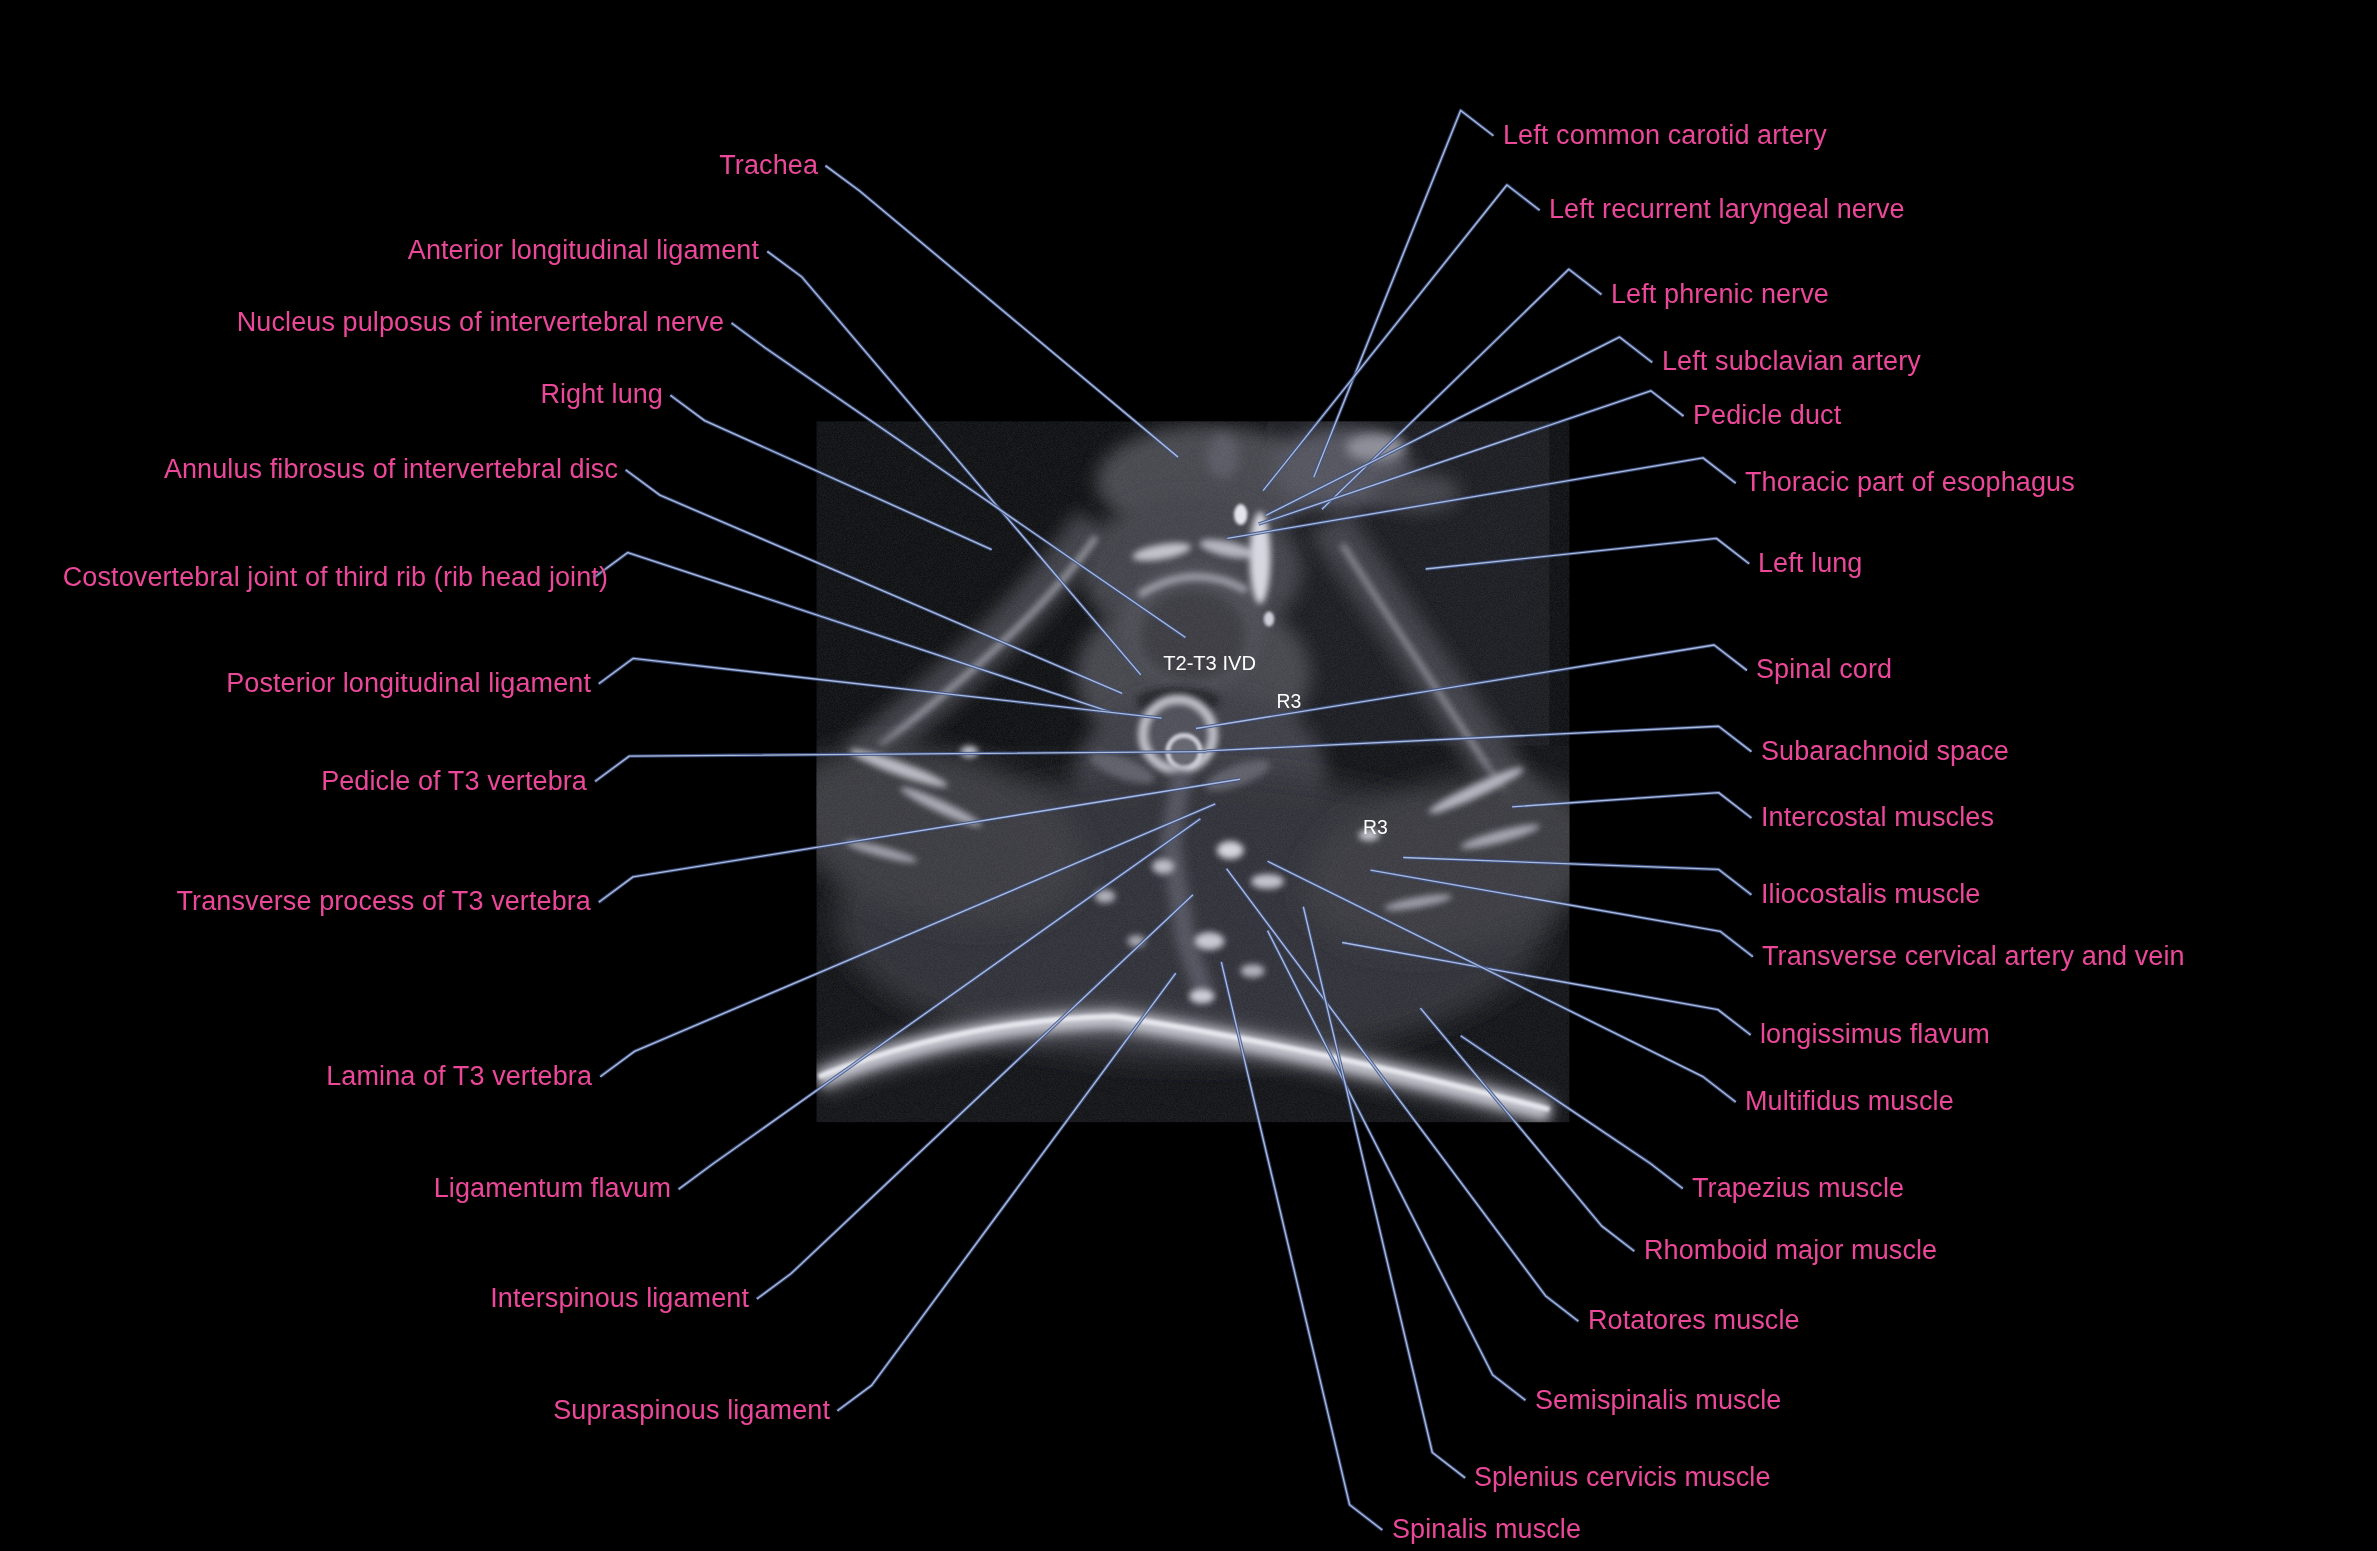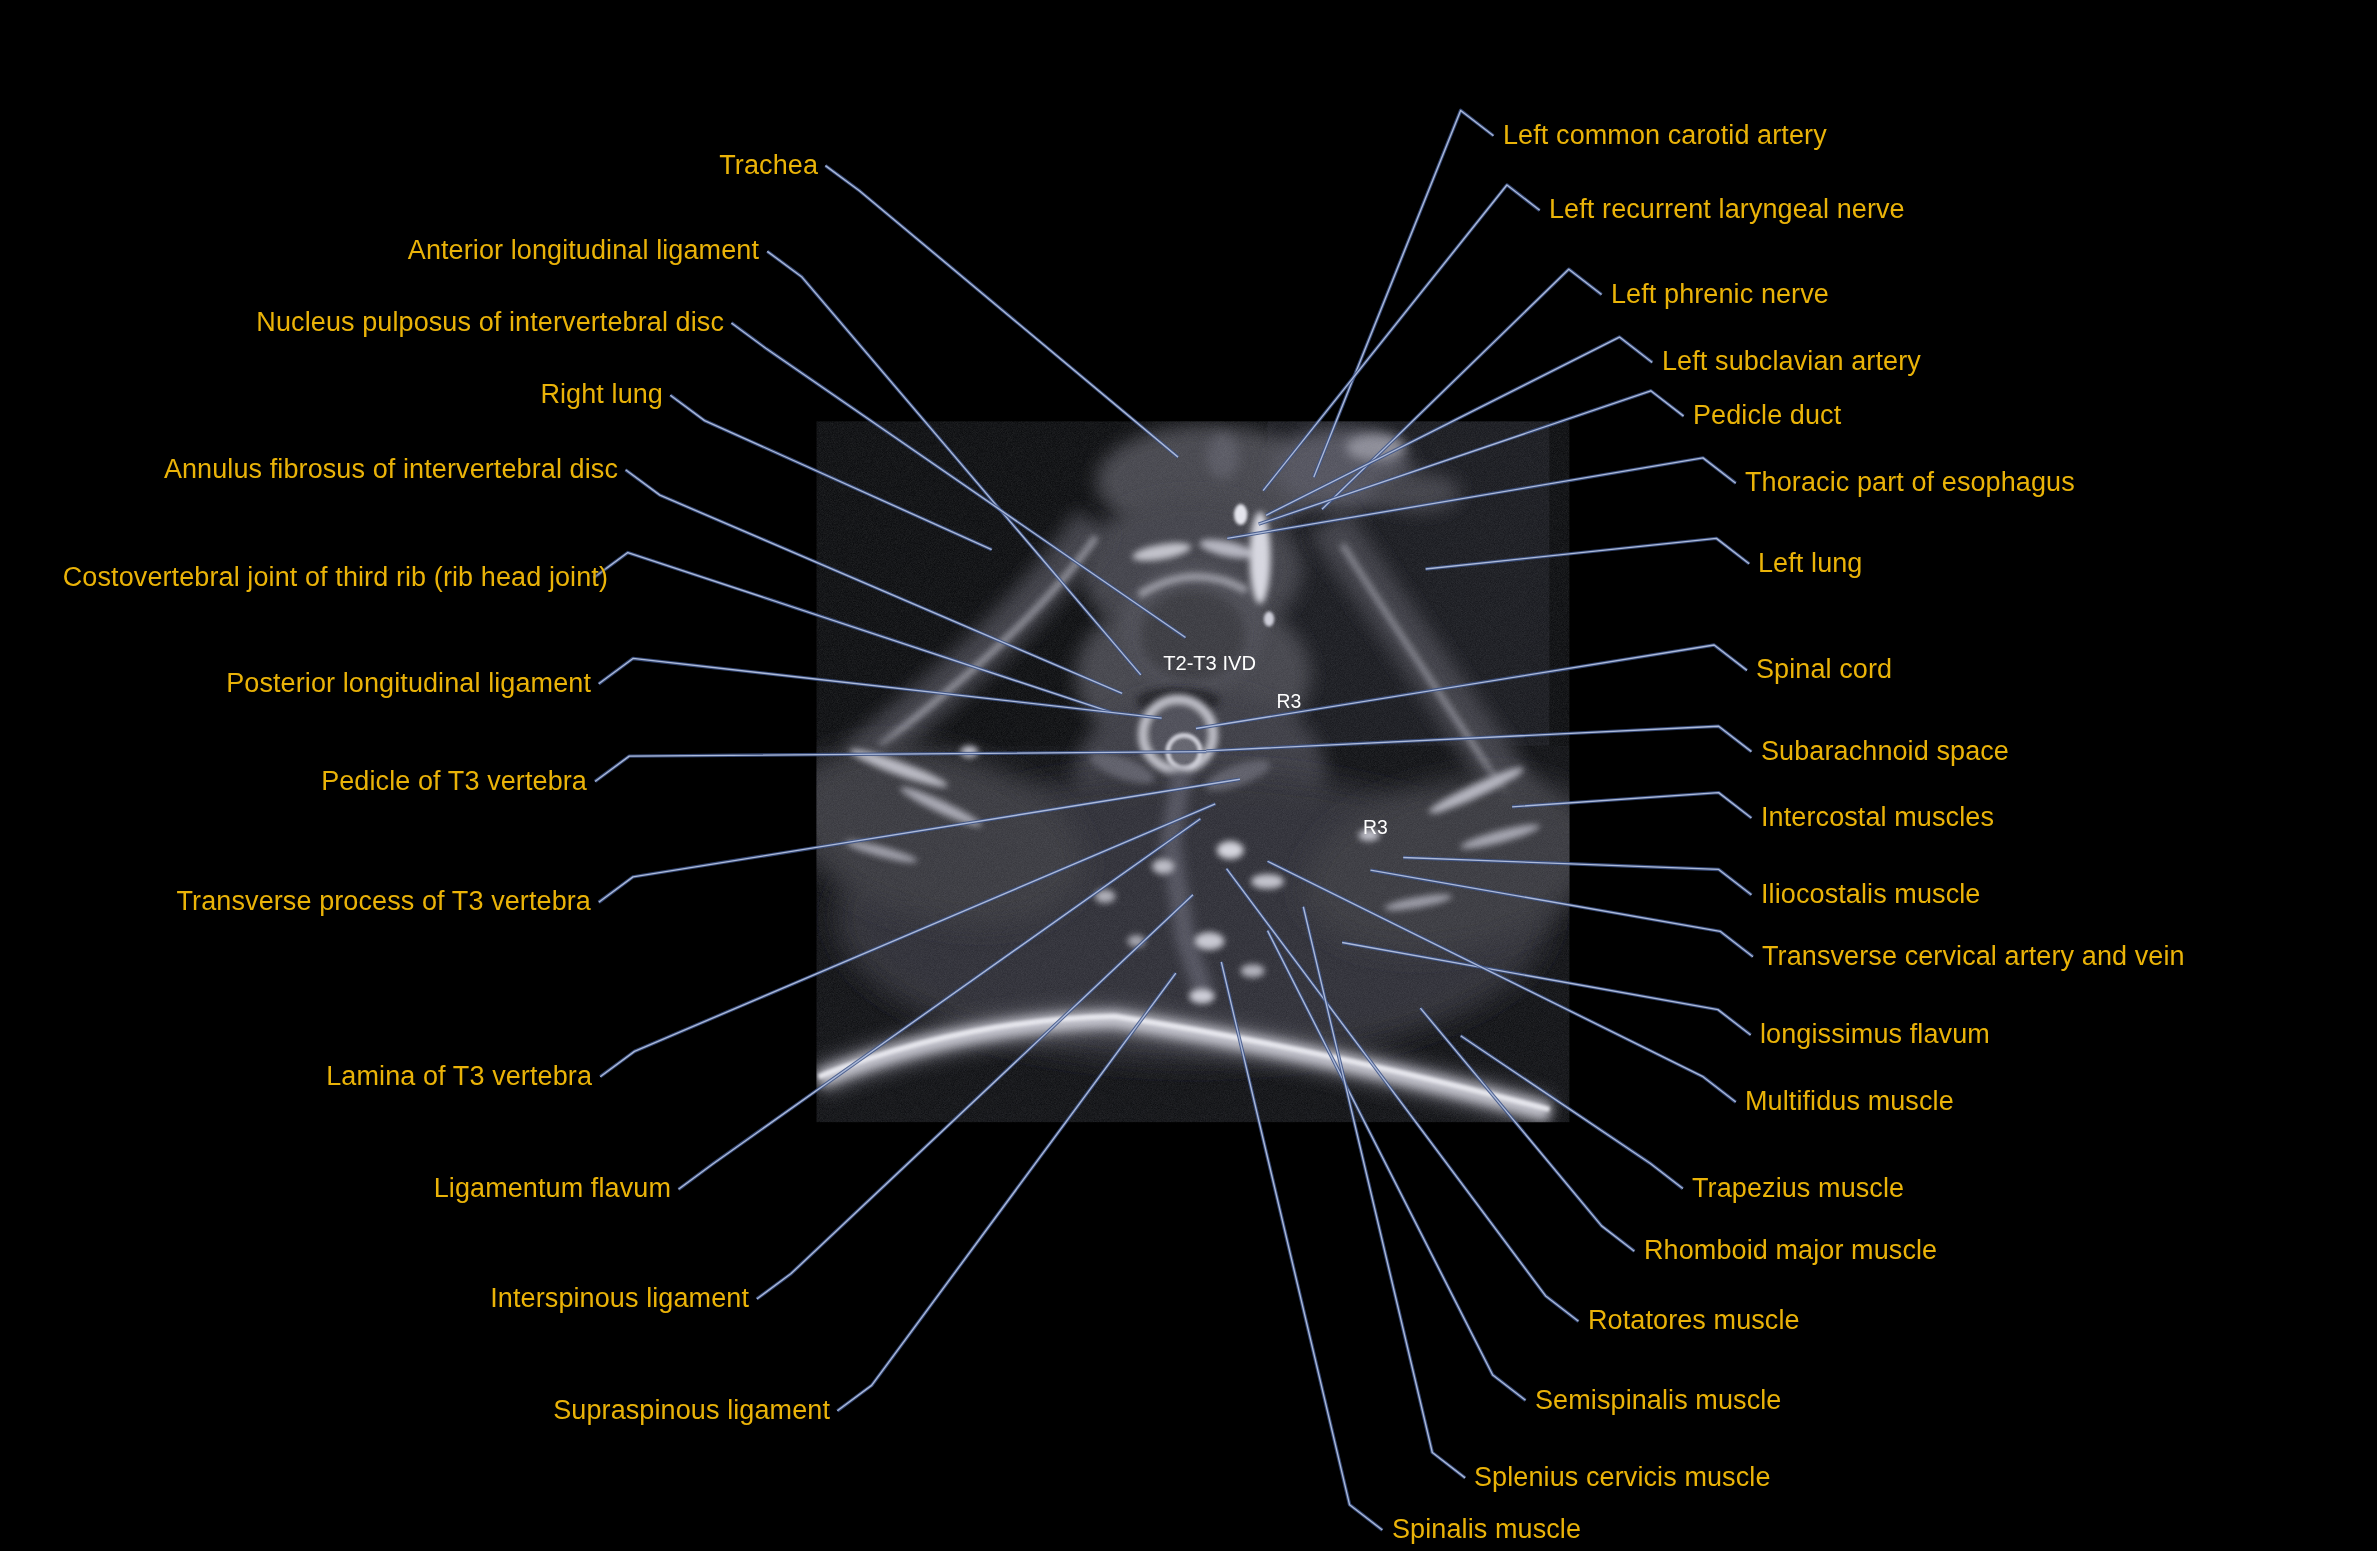--- a/index.html
+++ b/index.html
@@ -4,21 +4,21 @@
 <style>
   html,body{margin:0;padding:0;background:#000;}
   body{width:2377px;height:1551px;overflow:hidden;}
   #stage{position:relative;width:2377px;height:1551px;background:#000;}
   #scene{position:absolute;left:0;top:0;}
   .label{
     position:absolute;
     font-family:"Liberation Sans",sans-serif;
     font-size:27px;
     line-height:1.05;
-    color:#eab308;
+    color:#ec4899;
     white-space:nowrap;
     letter-spacing:0.1px;
     text-shadow:0 0 3.7px rgba(0,0,0,.9);
     transform:translateY(-52%);
   }
   .marker-text{
     font-family:"Liberation Sans",sans-serif;
     fill:#ffffff;
     paint-order:stroke;
   }
@@ -195,21 +195,21 @@
     <g id="markers">
         <text x="1560" y="898" class="marker-text" font-size="27" fill="#ffffff">T2-T3 IVD</text>
         <text x="1712" y="950" class="marker-text" font-size="26" fill="#ffffff">R3</text>
         <text x="1828" y="1118" class="marker-text" font-size="26" fill="#ffffff">R3</text>
       </g>
   </svg>
 
   <div id="labels">
       <div class="label" style="top: 166px; right: 1559px;">Trachea</div>
       <div class="label" style="top: 251px; right: 1618px;">Anterior longitudinal ligament</div>
-      <div class="label" style="top: 323px; right: 1653px;">Nucleus pulposus of intervertebral disc</div>
+      <div class="label" style="top: 323px; right: 1653px;">Nucleus pulposus of intervertebral nerve</div>
       <div class="label" style="top: 395px; right: 1714px;">Right lung</div>
       <div class="label" style="top: 470px; right: 1759px;">Annulus fibrosus of intervertebral disc</div>
       <div class="label" style="top: 578px; right: 1769px;">Costovertebral joint of third rib (rib head joint)</div>
       <div class="label" style="top: 684px; right: 1786px;">Posterior longitudinal ligament</div>
       <div class="label" style="top: 782px; right: 1790px;">Pedicle of T3 vertebra</div>
       <div class="label" style="top: 902px; right: 1786px;">Transverse process of T3 vertebra</div>
       <div class="label" style="top: 1077px; right: 1785px;">Lamina of T3 vertebra</div>
       <div class="label" style="top: 1189px; right: 1706px;">Ligamentum flavum</div>
       <div class="label" style="top: 1299px; right: 1628px;">Interspinous ligament</div>
       <div class="label" style="top: 1411px; right: 1547px;">Supraspinous ligament</div>

